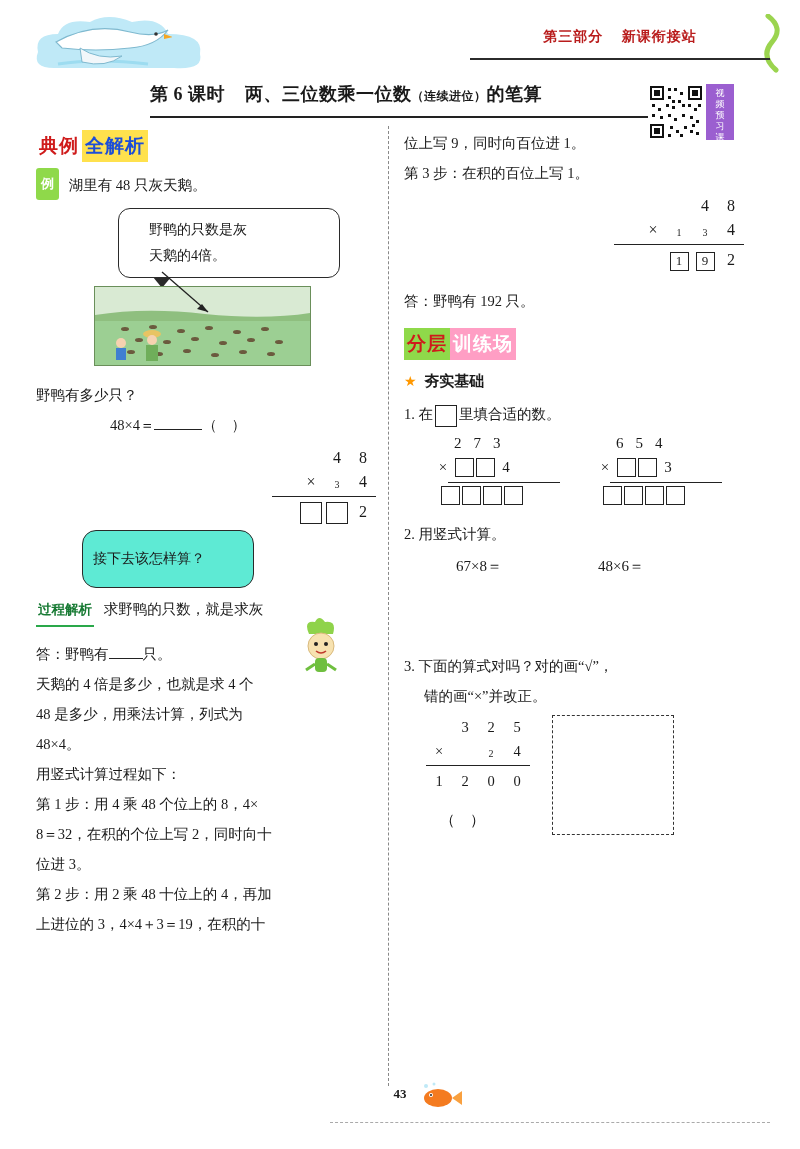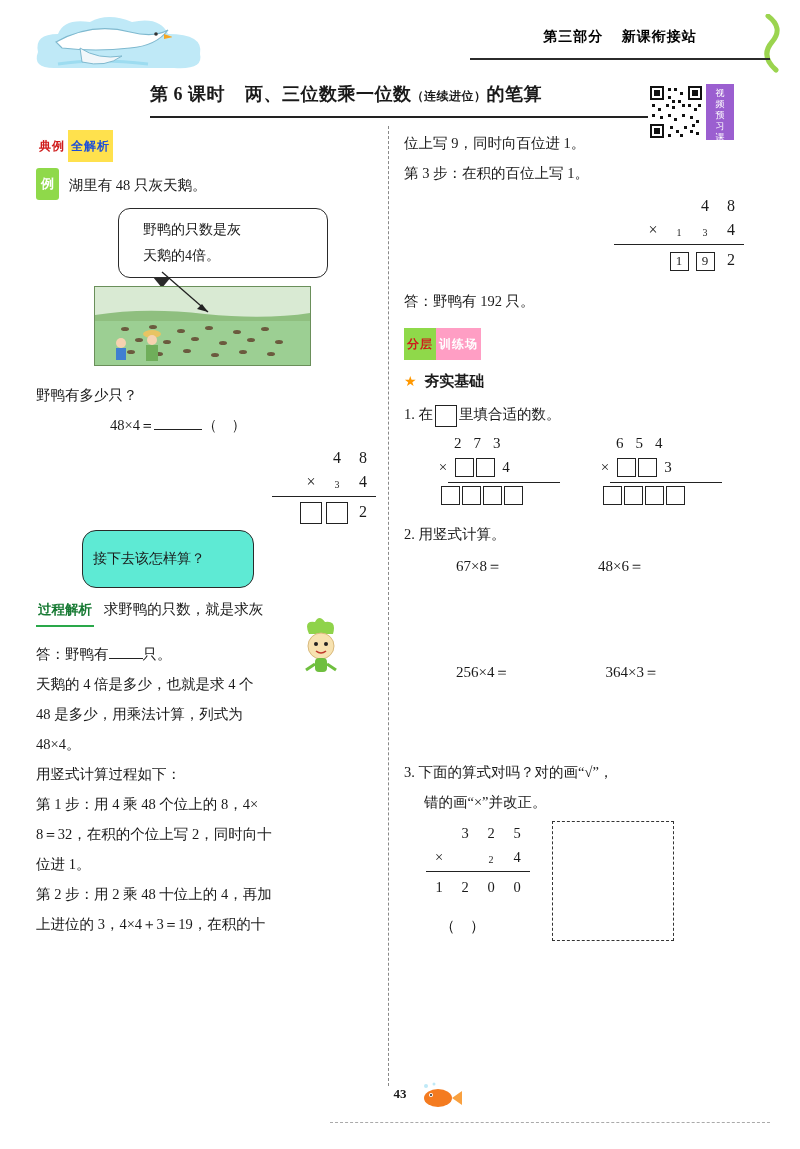--- a/index.html
+++ b/index.html
@@ -6,21 +6,21 @@
   body{
     width:800px;height:1149px;background:#ffffff;
     font-family:"Liberation Serif","DejaVu Serif",serif;
     color:#1a1a1a;position:relative;overflow:hidden;
   }
   .page{position:absolute;inset:0;}
 
   
   .hdr-rule{position:absolute;left:470px;top:58px;width:300px;height:2px;background:#2b2b2b;}
   .hdr-text{position:absolute;left:470px;top:28px;width:300px;text-align:center;
-    font-size:14px;font-weight:bold;letter-spacing:1px;color:#000000;}
+    font-size:14px;font-weight:bold;letter-spacing:1px;color:#b91c1c;}
   .hdr-text .part{margin-right:14px;}
 
   
   .cloud{position:absolute;left:28px;top:12px;width:190px;height:68px;}
   .bird{position:absolute;left:52px;top:16px;width:120px;height:60px;}
   .corner-deco{position:absolute;right:10px;top:14px;width:26px;height:60px;}
 
   
   .title-wrap{position:absolute;left:150px;top:82px;width:520px;height:32px;}
   .title{font-size:18px;font-weight:bold;white-space:nowrap;letter-spacing:0.5px;}
@@ -36,21 +36,21 @@
 
   
   .col{position:absolute;top:128px;font-size:14.5px;line-height:30px;}
   .col-l{left:36px;width:340px;}
   .col-r{left:404px;width:340px;}
   .divider{position:absolute;left:388px;top:126px;height:960px;border-left:1px dashed #888;}
 
   
   .chip-row{display:flex;align-items:center;margin:2px 0 6px 0;}
   .chip{
-    font-size:12px;font-weight:bold;color:#cf1b1b;padding:1px 3px;letter-spacing:1px;text-align:center;
+    font-size:19px;font-weight:bold;color:#cf1b1b;padding:1px 3px;letter-spacing:1px;text-align:center;
   }
   .chip.plain{color:#cf1b1b;background:transparent;}
   .chip.hl-yellow{background:#ffe14d;color:#1d4ed8;}
   .chip.hl-green{background:#8fd94a;color:#cf1b1b;}
   .chip.hl-pink{background:#ff9ec4;color:#ffffff;}
 
   .tag-ex{
     display:inline-block;background:#8fd94a;color:#fff;font-weight:bold;
     font-size:13px;padding:1px 5px;border-radius:3px;margin-right:6px;vertical-align:2px;
   }
@@ -63,21 +63,21 @@
     font-size:13.5px;padding:0 2px;margin-right:6px;
   }
   .star{color:#ff9800;font-size:14px;margin-right:4px;}
   .sub-head{font-weight:bold;font-size:15px;}
 
   p.t{margin:0;}
 
   
   .bubble{
     position:relative;border:1.5px solid #2a2a2a;border-radius:12px;
-    padding:8px 24px;font-size:14px;line-height:26px;width:160px;
+    padding:8px 30px;font-size:14px;line-height:26px;width:160px;
     margin:8px 0 0 82px;background:#fff;
   }
   .bubble:after{
     content:"";position:absolute;left:34px;bottom:-11px;width:0;height:0;
     border-left:9px solid transparent;border-right:9px solid transparent;
     border-top:11px solid #2a2a2a;
   }
   .bubble2{
     position:relative;border:1.5px solid #2a2a2a;border-radius:14px;
     padding:13px 10px;font-size:14px;width:150px;margin:6px 0 0 46px;background:#5eead4;
@@ -313,21 +313,21 @@
 
     <p class="t" style="margin-top:12px">
       <span>答：野鸭有</span><span class="blank-sm"></span><span>只。</span>
     </p>
     <p class="t">天鹅的 4 倍是多少，也就是求 4 个</p>
     <p class="t">48 是多少，用乘法计算，列式为</p>
     <p class="t">48×4。</p>
     <p class="t">用竖式计算过程如下：</p>
     <p class="t">第 1 步：用 4 乘 48 个位上的 8，4×</p>
     <p class="t">8＝32，在积的个位上写 2，同时向十</p>
-    <p class="t">位进 1。</p>
+    <p class="t">位进 3。</p>
     <p class="t">第 2 步：用 2 乘 48 十位上的 4，再加</p>
     <p class="t">上进位的 3，4×4＋3＝19，在积的十</p>
   </div>
 
   <svg class="mascot" viewBox="0 0 52 62">
     <path d="M14 18 Q8 4 20 6 Q24 -2 30 6 Q42 4 38 18 Z" fill="#8fd34a"></path>
     <circle cx="26" cy="30" r="13" fill="#f7e2b0" stroke="#d9b97c"></circle>
     <circle cx="21" cy="28" r="2" fill="#222"></circle>
       <circle cx="31" cy="28" r="2" fill="#222"></circle>
     <path d="M21 35 q5 4 10 0" stroke="#c0392b" stroke-width="1.6" fill="none"></path>
@@ -420,24 +420,20 @@
 
     <p class="t" style="margin-top:14px">
       <span>2.</span>
       <span>用竖式计算。</span>
     </p>
     <div class="calc2">
       <div class="r">
         <span>67×8＝</span>
         <span>48×6＝</span>
       </div>
-      <div class="r" style="margin-top:76px">
-        <span>256×4＝</span>
-        <span>364×3＝</span>
-      </div>
     </div>
 
     <p class="t" style="margin-top:70px">
       <span>3.</span>
       <span>下面的算式对吗？对的画“√”，</span>
     </p>
     <p class="t" style="margin-left:20px">错的画“×”并改正。</p>
 
     <div class="q3wrap">
       <div style="margin-left:22px">

